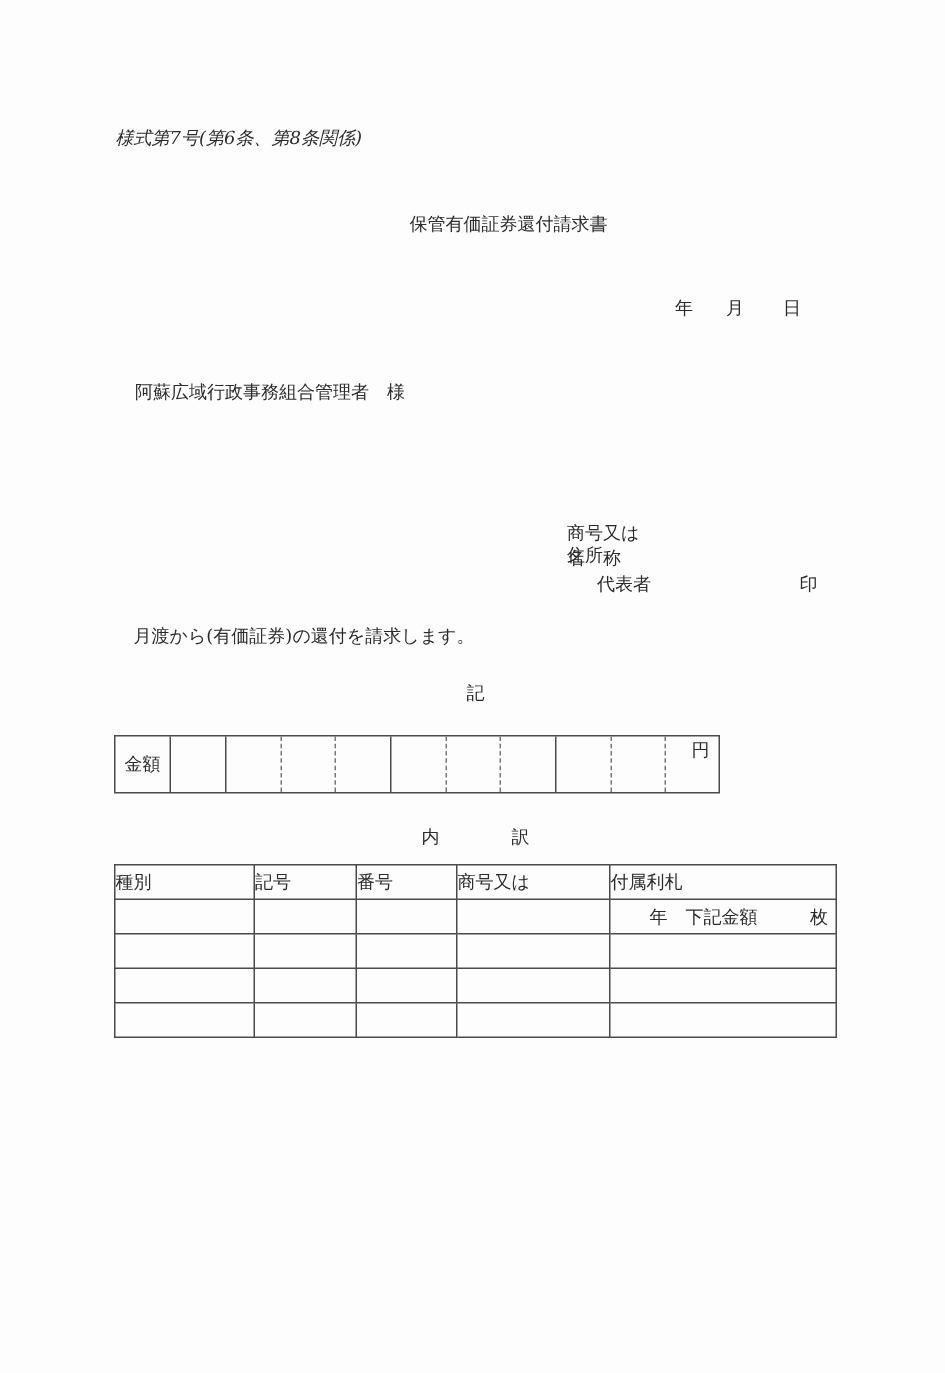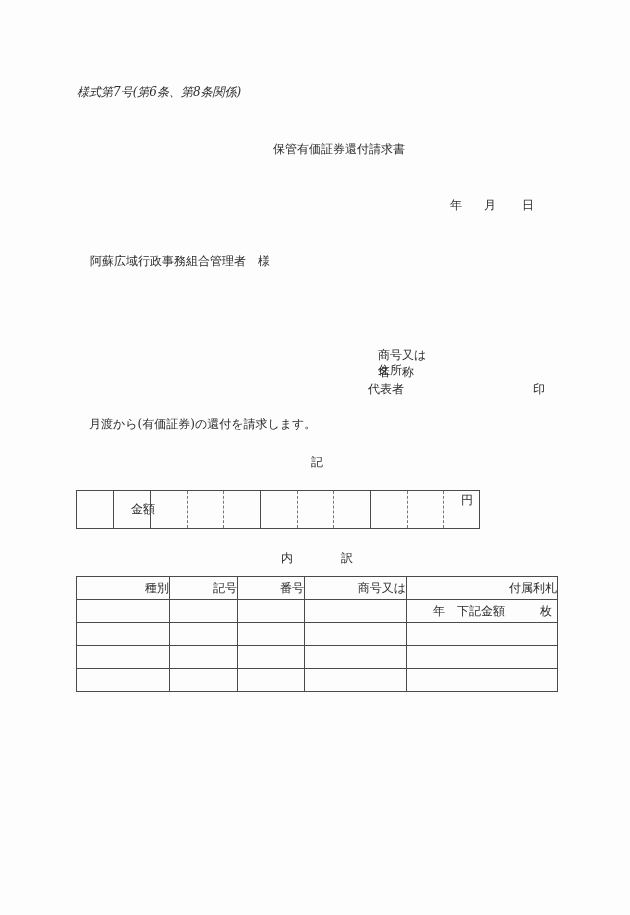--- a/index.html
+++ b/index.html
@@ -10,29 +10,29 @@
     font-size: 12px; line-height: 12px;
   }
   .abs { position: absolute; white-space: pre; }
   .amount-table {
     position: absolute; left: 76px; top: 490px; width: 404px; height: 39px;
     border: 1px solid #4a4a4a; box-sizing: border-box;
   }
   .amt-cell { position: absolute; top: 0; height: 37px; box-sizing: border-box; }
   .vline-solid { position: absolute; top: 0; height: 37px; border-left: 1px solid #4a4a4a; }
   .vline-dash { position: absolute; top: 0; height: 37px; border-left: 1px dashed #777; }
-  .amt-label { position: absolute; left: 0; top: 0; width: 36px; height: 37px; line-height: 37px; text-align: center; margin-left: 48px; }
+  .amt-label { position: absolute; left: 0; top: 0; width: 36px; height: 37px; line-height: 37px; text-align: center; }
   .yen { position: absolute; right: 6px; top: 3px; }
   table.breakdown {
     position: absolute; left: 76px; top: 576px; width: 481px;
     border-collapse: collapse; table-layout: fixed;
   }
   table.breakdown td, table.breakdown th {
     border: 1px solid #4a4a4a; height: 22px; padding: 0; font-weight: normal;
-    text-align: right; vertical-align: middle; font-size: 12px;
+    text-align: left; vertical-align: middle; font-size: 12px;
   }
   .coupon-cell { position: relative; }
   .coupon-cell span { position: absolute; top: 5px; }
 </style>
 </head>
 <body>
 
 <div class="abs" style="left:77px; top:86px;font-style:italic;">様式第7号(第6条、第8条関係)</div>
 <div class="abs" style="left:251px; top:143px;margin-left:22px;">保管有価証券還付請求書</div>
 
@@ -41,21 +41,21 @@
   <span class="abs" style="left:484px; top:199px;">月</span>
   <span class="abs" style="left:522px; top:199px;">日</span>
 </div>
 
 <div class="abs" style="left:90px; top:255px;">阿蘇広域行政事務組合管理者　様</div>
 
 <div>
   <div class="abs" style="left:378px; top:332px;margin-top:32px;">住所</div>
   <div class="abs" style="left:378px; top:349px;">商号又は</div>
   <div class="abs" style="left:378px; top:366px;">名　称</div>
-  <div class="abs" style="left:368px; top:383px;">代表者</div>
+  <div class="abs" style="left:398px; top:383px;">代表者</div>
   <div class="abs" style="left:533px; top:383px;">印</div>
 </div>
 
 <div class="abs" style="left:89px; top:418px;">月渡から(有価証券)の還付を請求します。</div>
 <div class="abs" style="left:311px; top:456px;">記</div>
 
 <div class="amount-table">
   <div class="amt-label">金額</div>
 
   <div class="vline-solid" style="left:36px;"></div>

